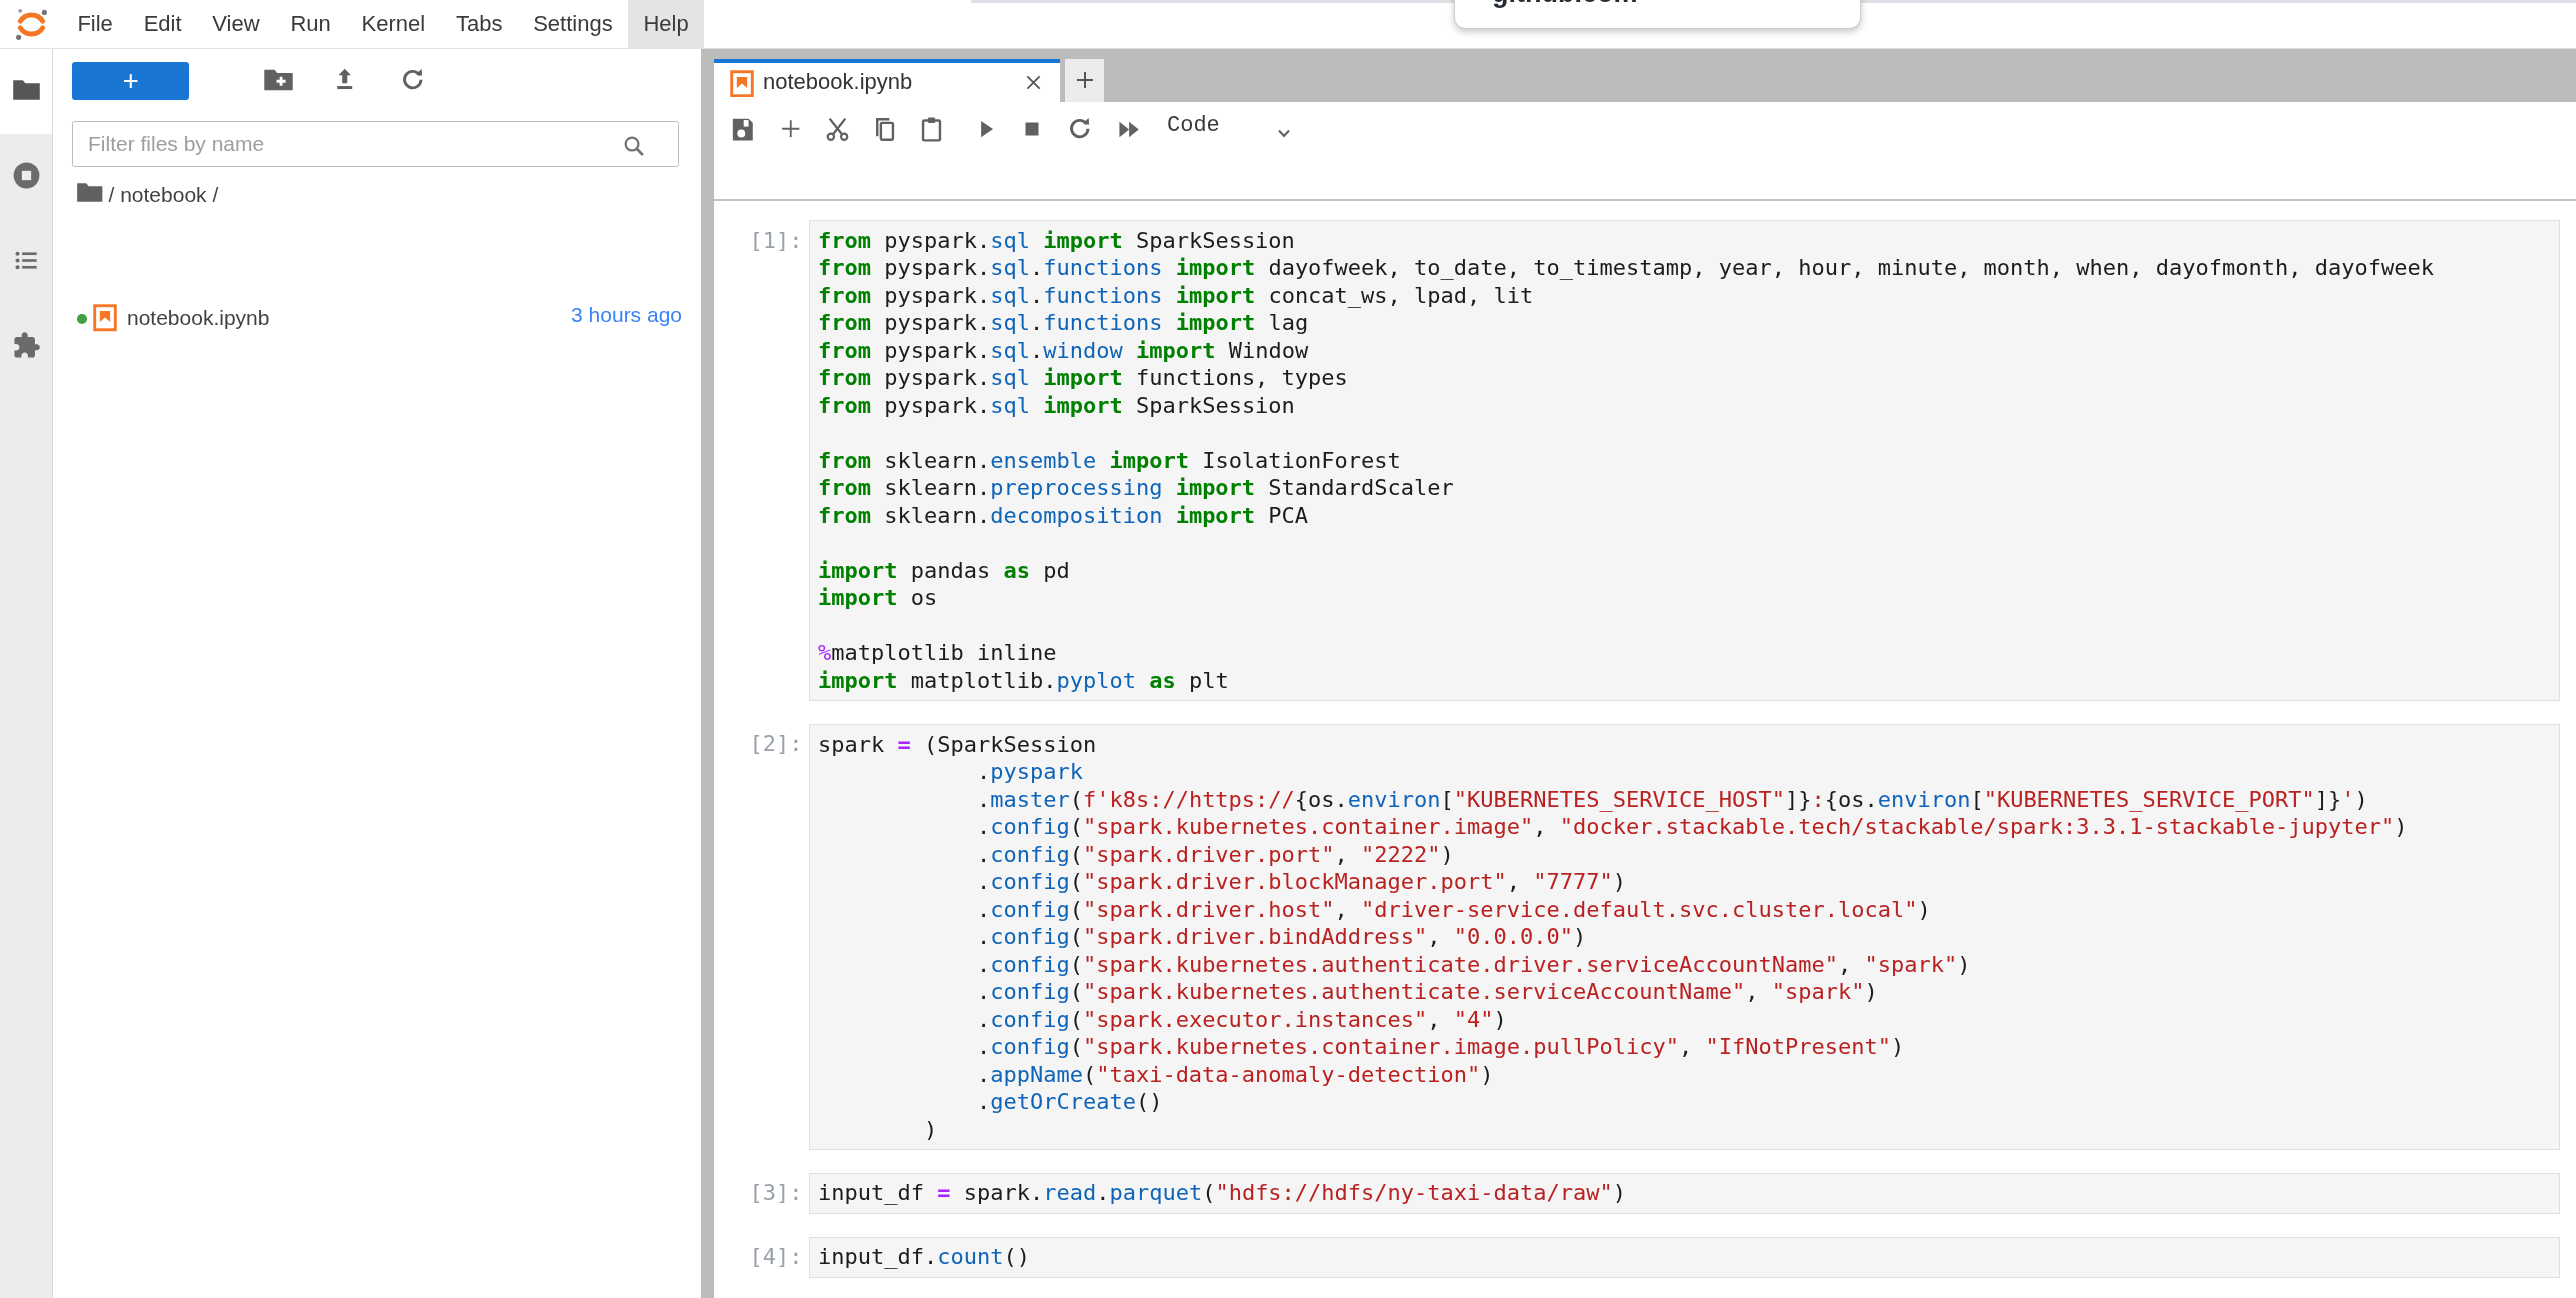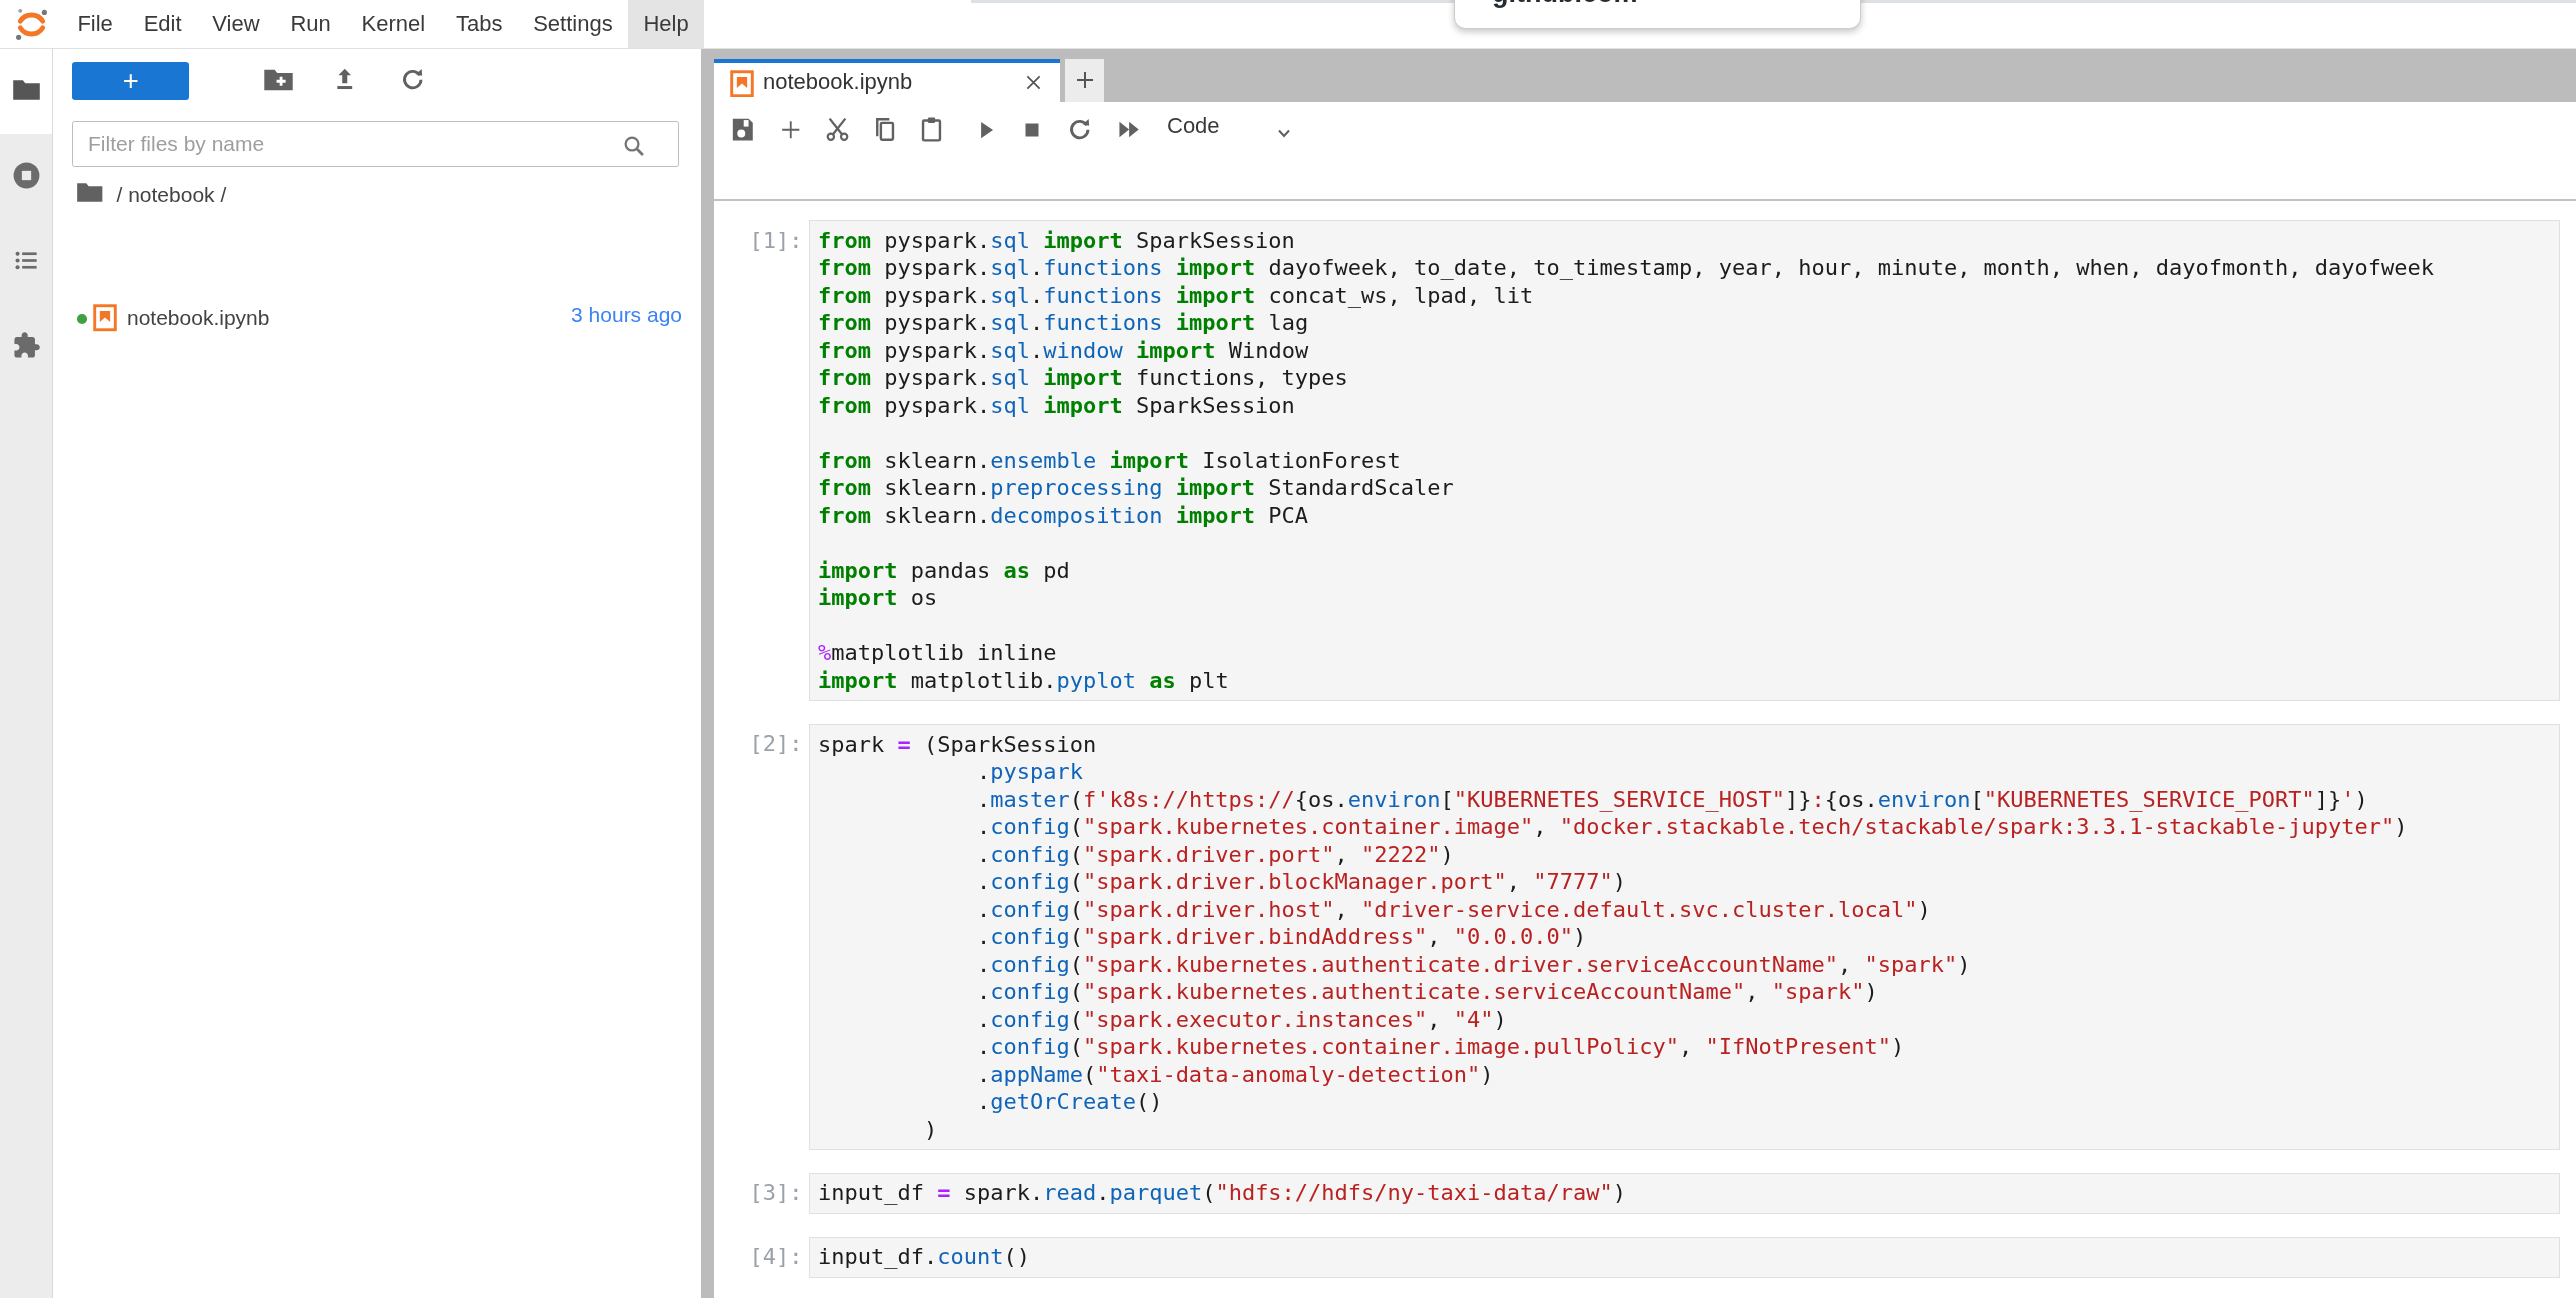--- a/index.html
+++ b/index.html
@@ -42,21 +42,21 @@
   }
   .fb-action { position:absolute; top:6.5px; width:36px; height:29px; display:flex; align-items:center; justify-content:center; cursor:pointer; }
   .fb-filter {
     position:absolute; left:19.4px; top:72px; width:607px; height:46px;
     border:1.6px solid #bdbdbd; border-radius:2.4px; background:#fff;
     font-size:21px; color:#424242; padding:0 49px 0 14.6px;
     font-family:"Liberation Sans",sans-serif;
   }
   .fb-filter::placeholder { color:#9e9e9e; }
   .fb-search-icon { position:absolute; left:567px; top:83px; }
-  .fb-breadcrumb { position:absolute; left:23px; top:123px; height:45px; display:flex; align-items:center; gap:13px; font-size:21px; color:#424242; }
+  .fb-breadcrumb { position:absolute; left:23px; top:123px; height:45px; display:flex; align-items:center; gap:5px; font-size:21px; color:#424242; }
   .fb-listing-header {
     position:absolute; left:0; top:180px; width:647px; height:62px;
     border-top:0.8px solid #e0e0e0; border-bottom:1.6px solid #b6b6b6;
   }
   .fb-col-name { position:absolute; left:22px; top:16px; font-size:21px; font-weight:bold; color:#212121; }
   .fb-sort-icon { position:absolute; left:374px; top:19.4px; }
   .fb-col-divider { position:absolute; left:425px; top:3.2px; width:0.8px; height:53px; background:#e0e0e0; }
   .fb-col-modified { position:absolute; right:18px; top:16px; font-size:21px; color:#424242; }
   .fb-rows { position:absolute; left:0; top:244px; width:647px; }
   .file-row { position:relative; height:50px; cursor:pointer; }
@@ -77,21 +77,21 @@
   }
   .tab .tab-icon { position:absolute; left:16px; top:7.3px; }
   .tab .tab-label { position:absolute; left:49px; top:6.5px; font-size:22px; color:#333; }
   .tab .tab-close { position:absolute; right:16px; top:9px; width:21px; height:21px; cursor:pointer; }
   .newtab-tile {
     position:absolute; left:351px; top:9.7px; width:39px; height:43px; background:#ececec;
     display:flex; align-items:center; justify-content:center; cursor:pointer;
   }
   .nb-toolbar {
     position:absolute; left:0; top:53px; width:100%; height:97px;
-    background:#fff; border-bottom:2.4px solid #c2c2c2; height:99px;
+    background:#fff; border-bottom:2.4px solid #c2c2c2; height:99px;font-family:Liberation Mono, monospace;
   }
   .nb-toolbar { height:99px; }
   .tb-btn { position:absolute; top:9.7px; width:39px; height:39px; display:flex; align-items:center; justify-content:center; cursor:pointer; }
   .celltype-select { position:absolute; left:453px; top:11.3px; width:146px; height:36px; font-size:22px; color:#3a3a3a; cursor:pointer; }
   .celltype-chevron { position:absolute; left:558px; top:19.4px; }
 
   
   .nb-content { position:absolute; left:0; top:151px; width:100%; height:1099px; overflow:hidden; padding-top:20px; }
   .cell-row { display:flex; align-items:flex-start; margin-bottom:23px; }
   .cell-prompt {

